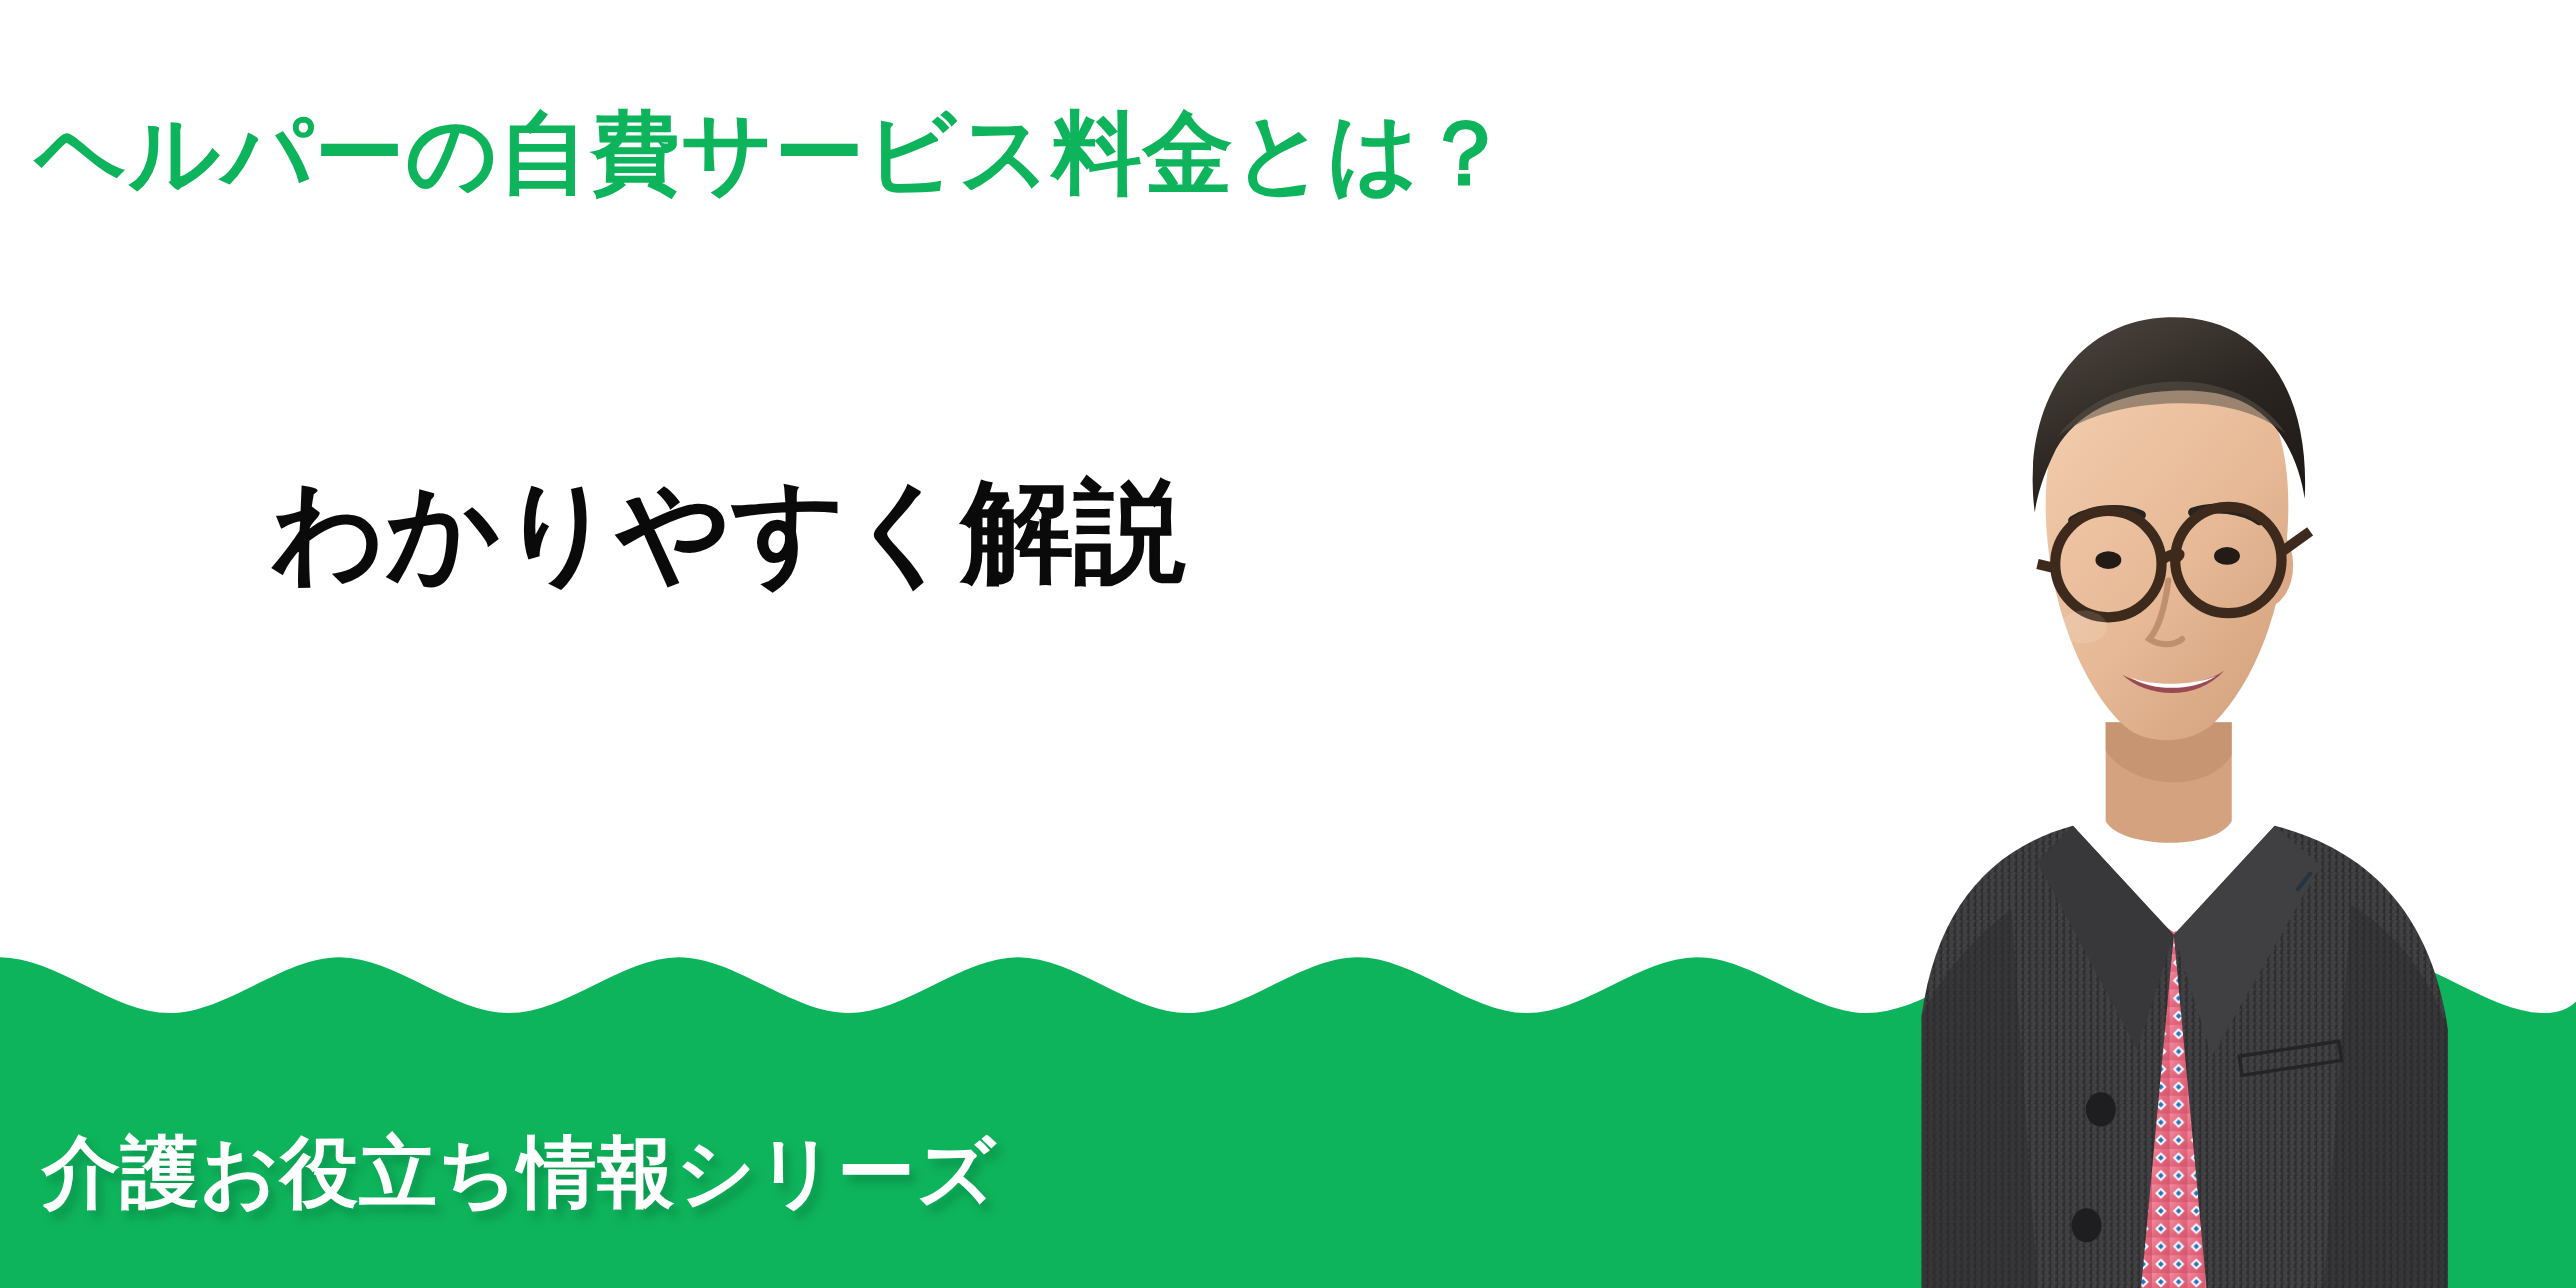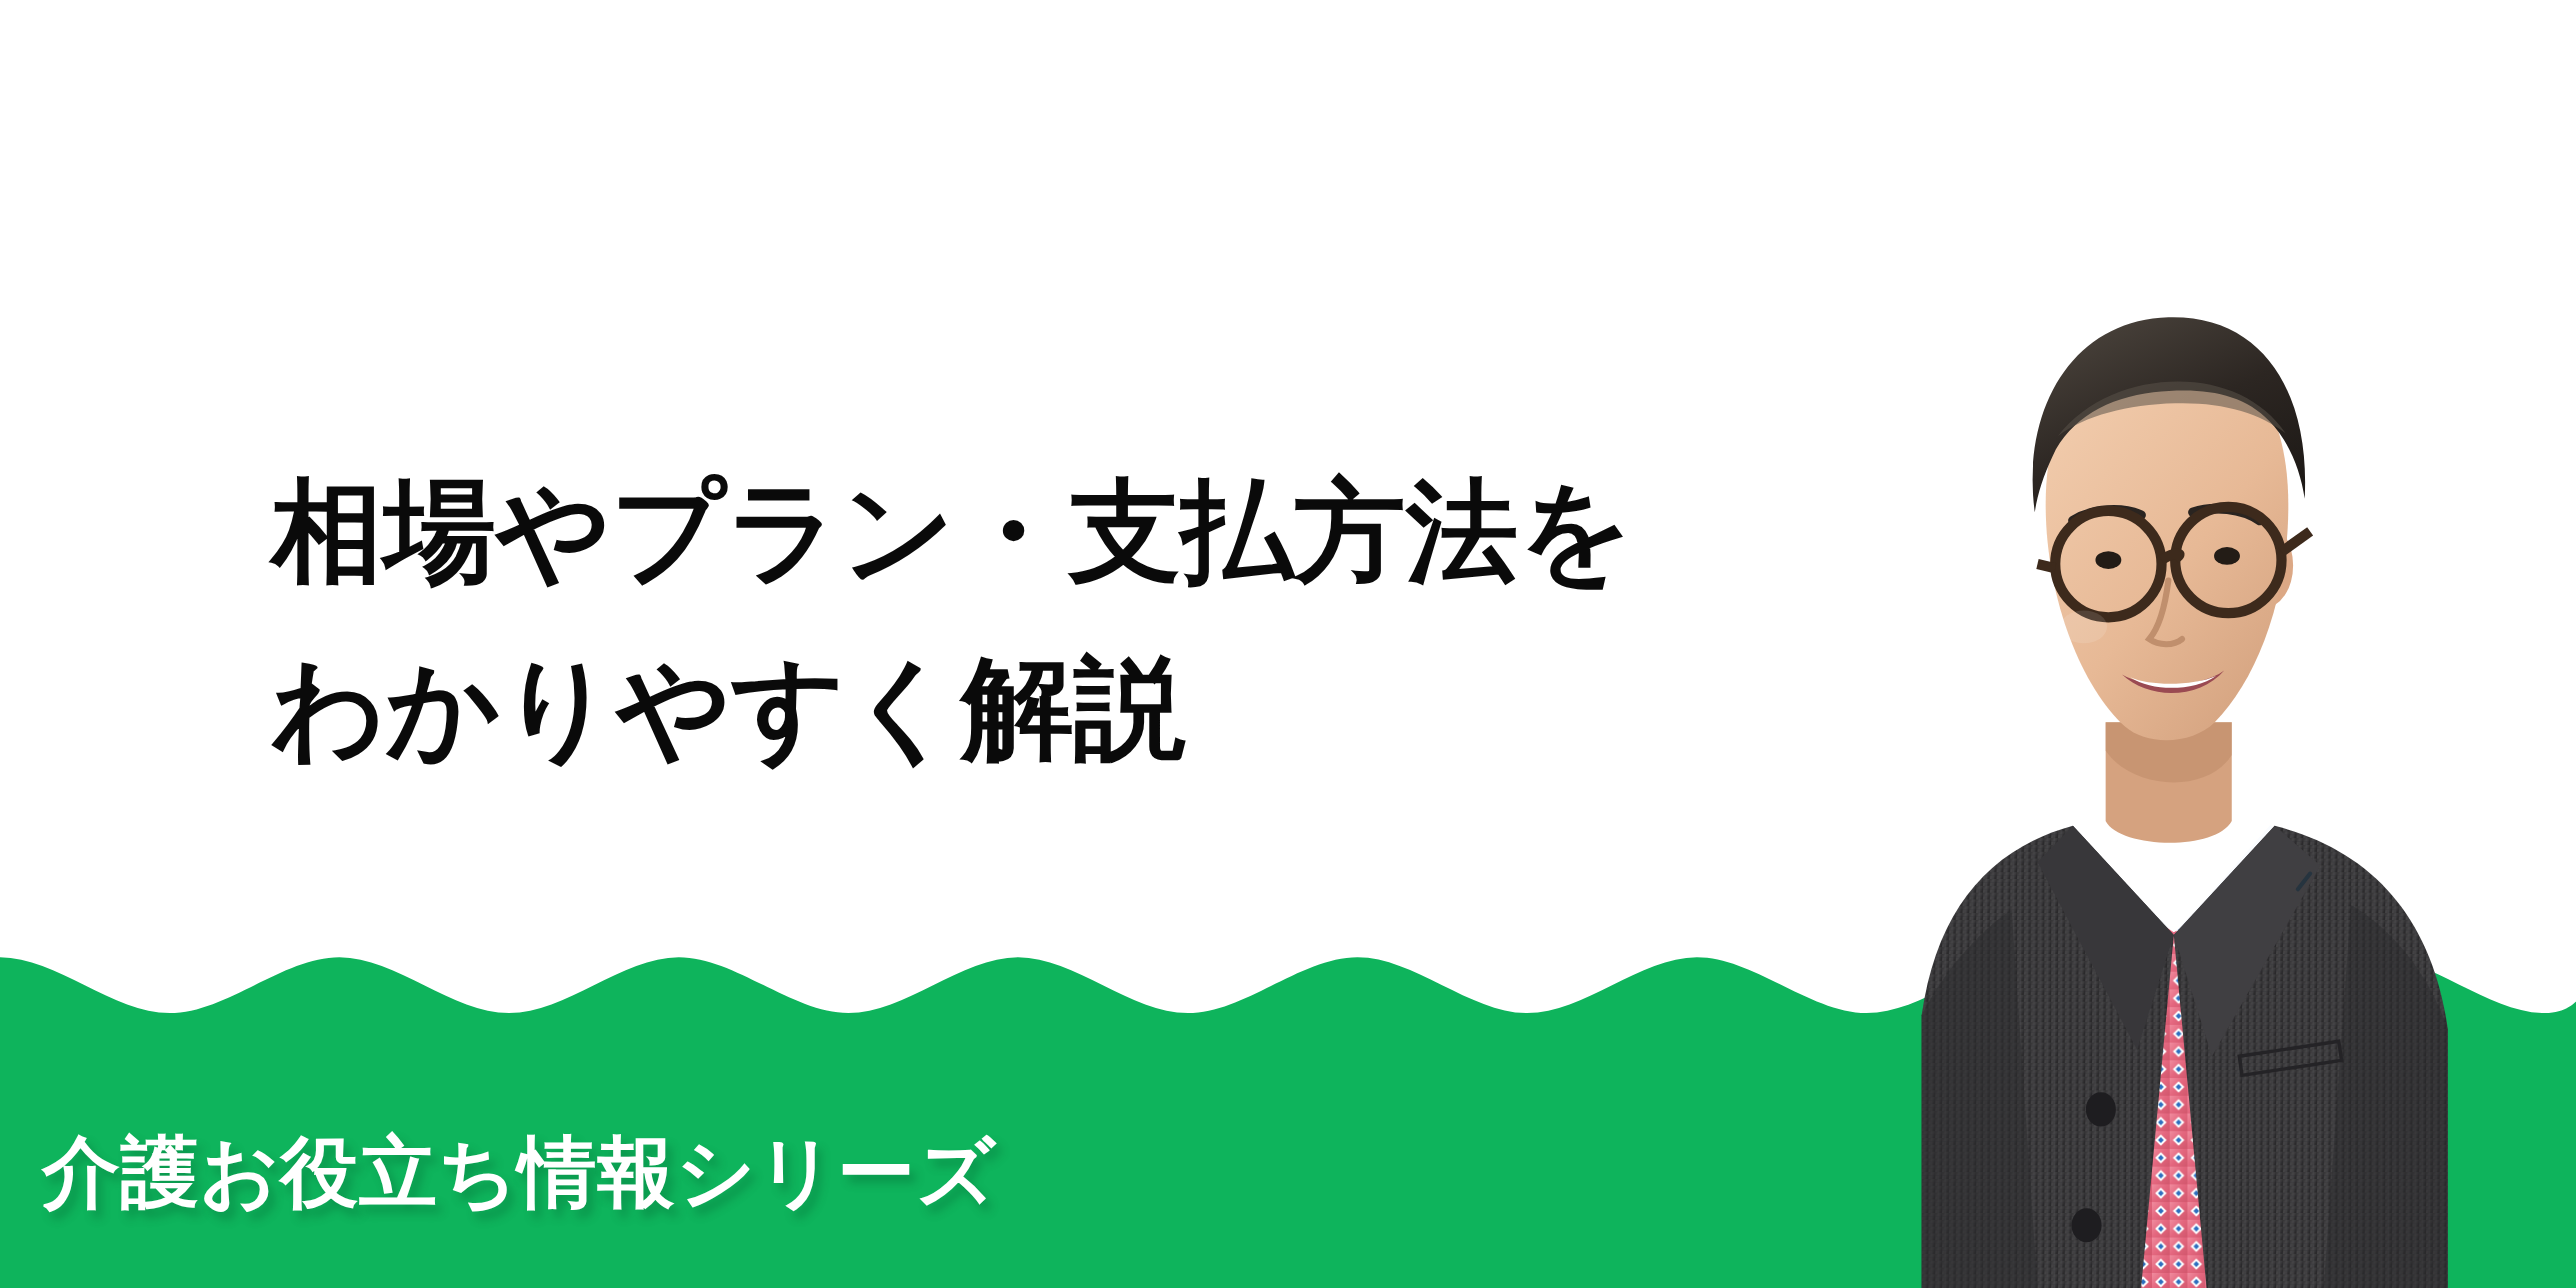--- a/index.html
+++ b/index.html
@@ -122,23 +122,23 @@
            C 2573,75 2656,157 2739,157
            C 2822,157 2905,75 2988,75
            C 3071,75 3154,157 3237,157
            C 3320,157 3403,75 3486,75
            C 3569,75 3652,157 3735,157
            C 3765,157 3780,140 3780,140
            L 3780,560 L 0,560 Z"></path>
     </svg>
   </div>
 
+  <div class="headline" style="color: rgb(14, 180, 92);">ヘルパーの自費サービス料金とは？</div>
 
   <div class="main-copy" style="color: rgb(10, 10, 10);">
-    <span class="copy-line">相場やプラン・支払方法を</span>
     <span class="copy-line">わかりやすく解説</span>
   </div>
 
   <div class="series-label" style="color: rgb(255, 255, 255);">介護お役立ち情報シリーズ</div>
 
   <div class="portrait">
     <svg viewBox="0 0 980 1530" preserveAspectRatio="xMidYMax meet">
       <defs>
         <linearGradient id="suitGrad" x1="0" y1="0" x2="1" y2="0.4">
           <stop offset="0%" stop-color="#2F2E30"></stop>

